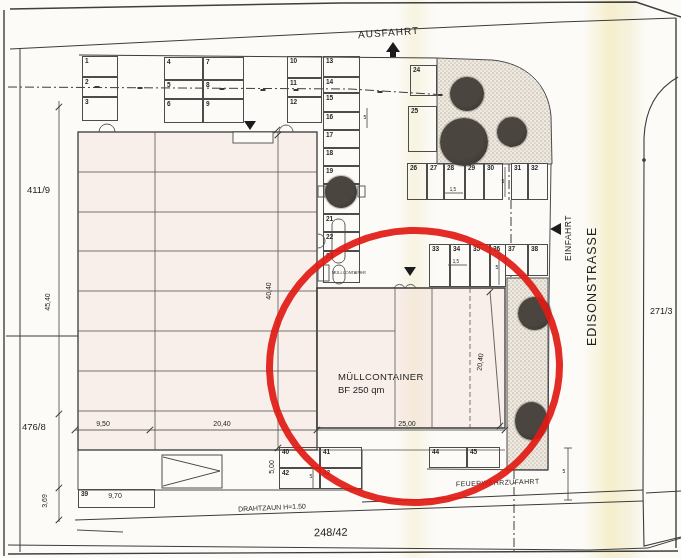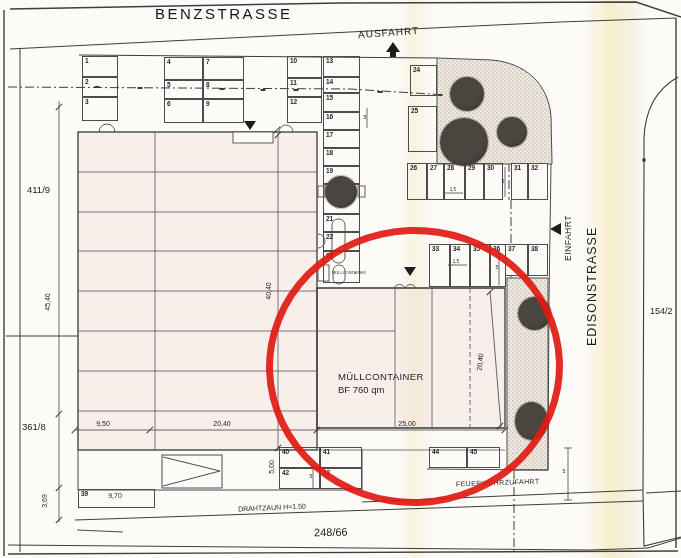--- a/index.html
+++ b/index.html
@@ -333,30 +333,29 @@
       <div class="lbl sm15 cen" style="left: 456px; top: 261px;">1,5</div>
     </div>
 
   <div class="tree" style="left:450px;top:77px;width:34px;height:34px"></div>
   <div class="tree" style="left:440px;top:118px;width:48px;height:48px"></div>
   <div class="tree" style="left:497px;top:117px;width:30px;height:30px"></div>
   <div class="tree" style="left:325px;top:176px;width:32px;height:32px"></div>
   <div class="tree" style="left:518px;top:297px;width:33px;height:33px"></div>
   <div class="tree" style="left:515px;top:402px;width:33px;height:38px"></div>
 
-  <div class="lbl" id="benz">BENZSTRASSE</div>
   <div class="lbl" id="ausf">AUSFAHRT</div>
   <div class="lbl vert" id="einf">EINFAHRT</div>
   <div class="lbl vert" id="edis">EDISONSTRASSE</div>
-  <div class="lbl" id="p1543">154/2</div>
+  <div class="lbl" id="p1543">271/3</div>
   <div class="lbl" id="p3619">411/9</div>
-  <div class="lbl" id="p3618">361/8</div>
-  <div class="lbl" id="p24842">248/66</div>
+  <div class="lbl" id="p3618">476/8</div>
+  <div class="lbl" id="p24842">248/42</div>
   <div class="lbl" id="shopname">MÜLLCONTAINER</div>
-  <div class="lbl" id="shoparea">BF 760 qm</div>
+  <div class="lbl" id="shoparea">BF 250 qm</div>
   <div class="lbl" id="muell">MÜLLCONTAINER</div>
   <div class="lbl" id="feuer">FEUERWEHRZUFAHRT</div>
   <div class="lbl" id="fence">DRAHTZAUN H=1.50</div>
 
   <div class="lbl dim" id="d4540">45,40</div>
   <div class="lbl dim" id="d369">3,69</div>
   <div class="lbl dim" id="d4040">40,40</div>
   <div class="lbl dim" id="d2040v">20,40</div>
   <div class="lbl dim" id="d500">5,00</div>
   <div class="lbl dim cen" id="d950">9,50</div>

